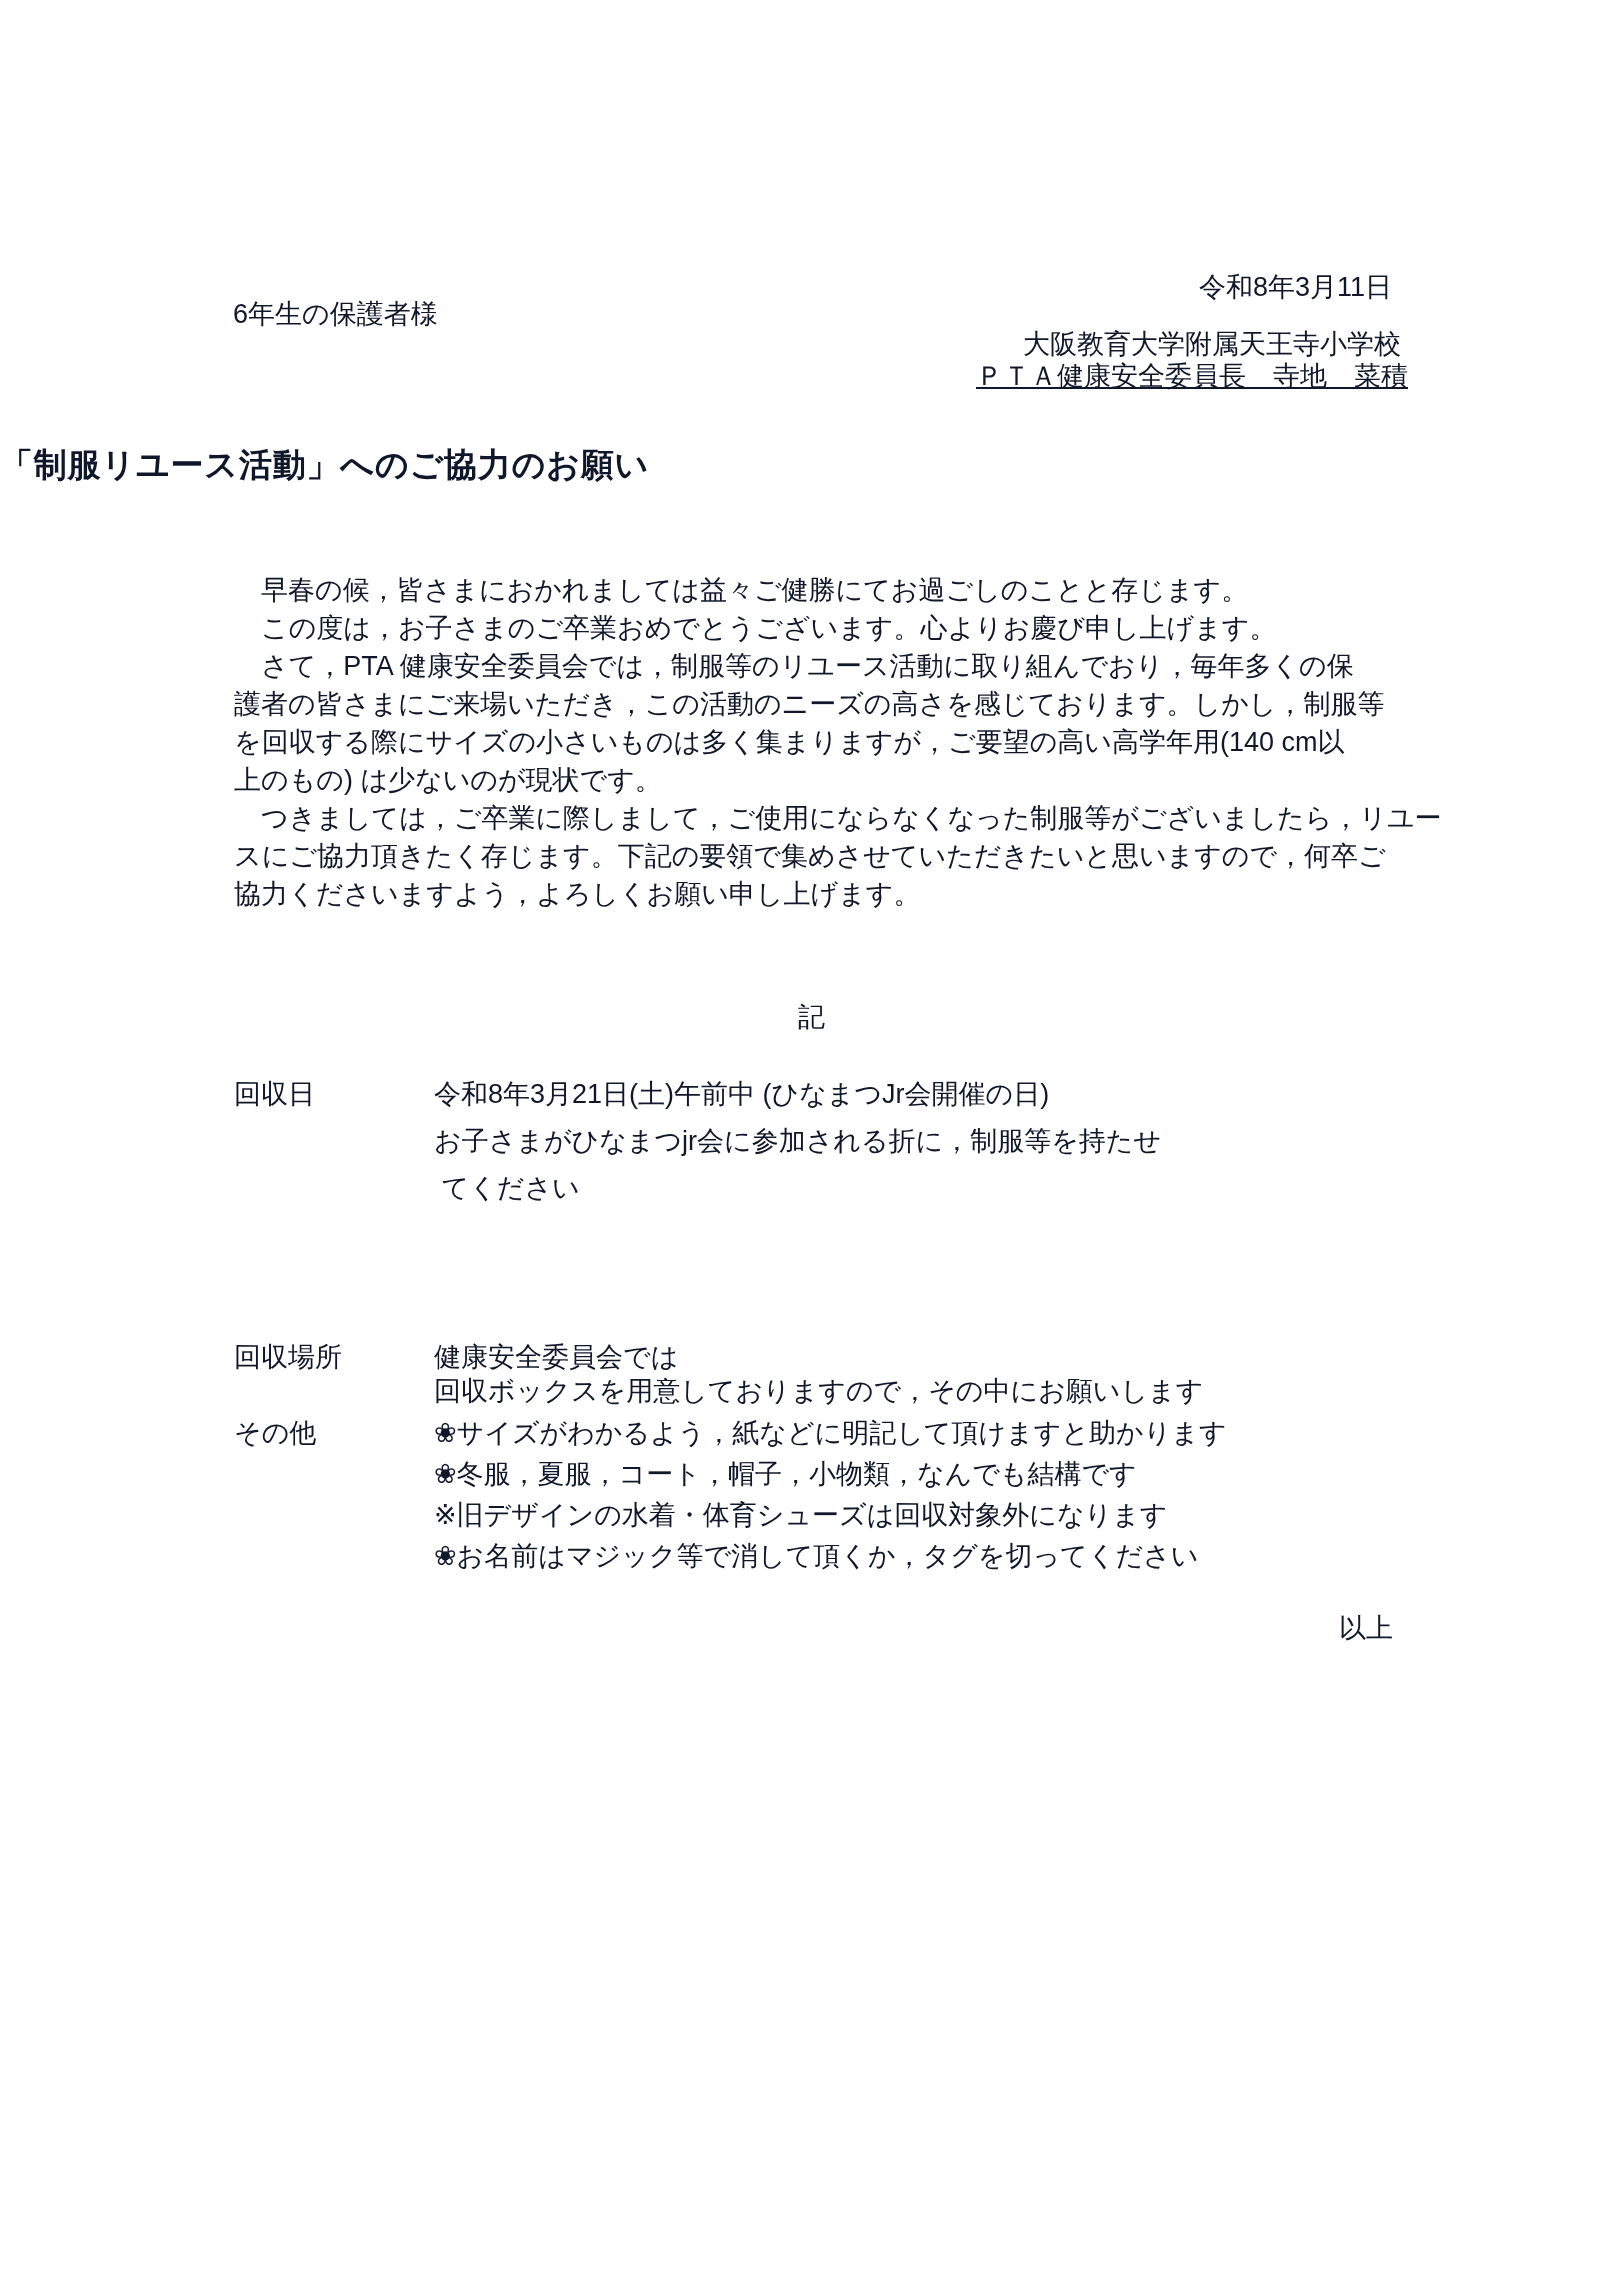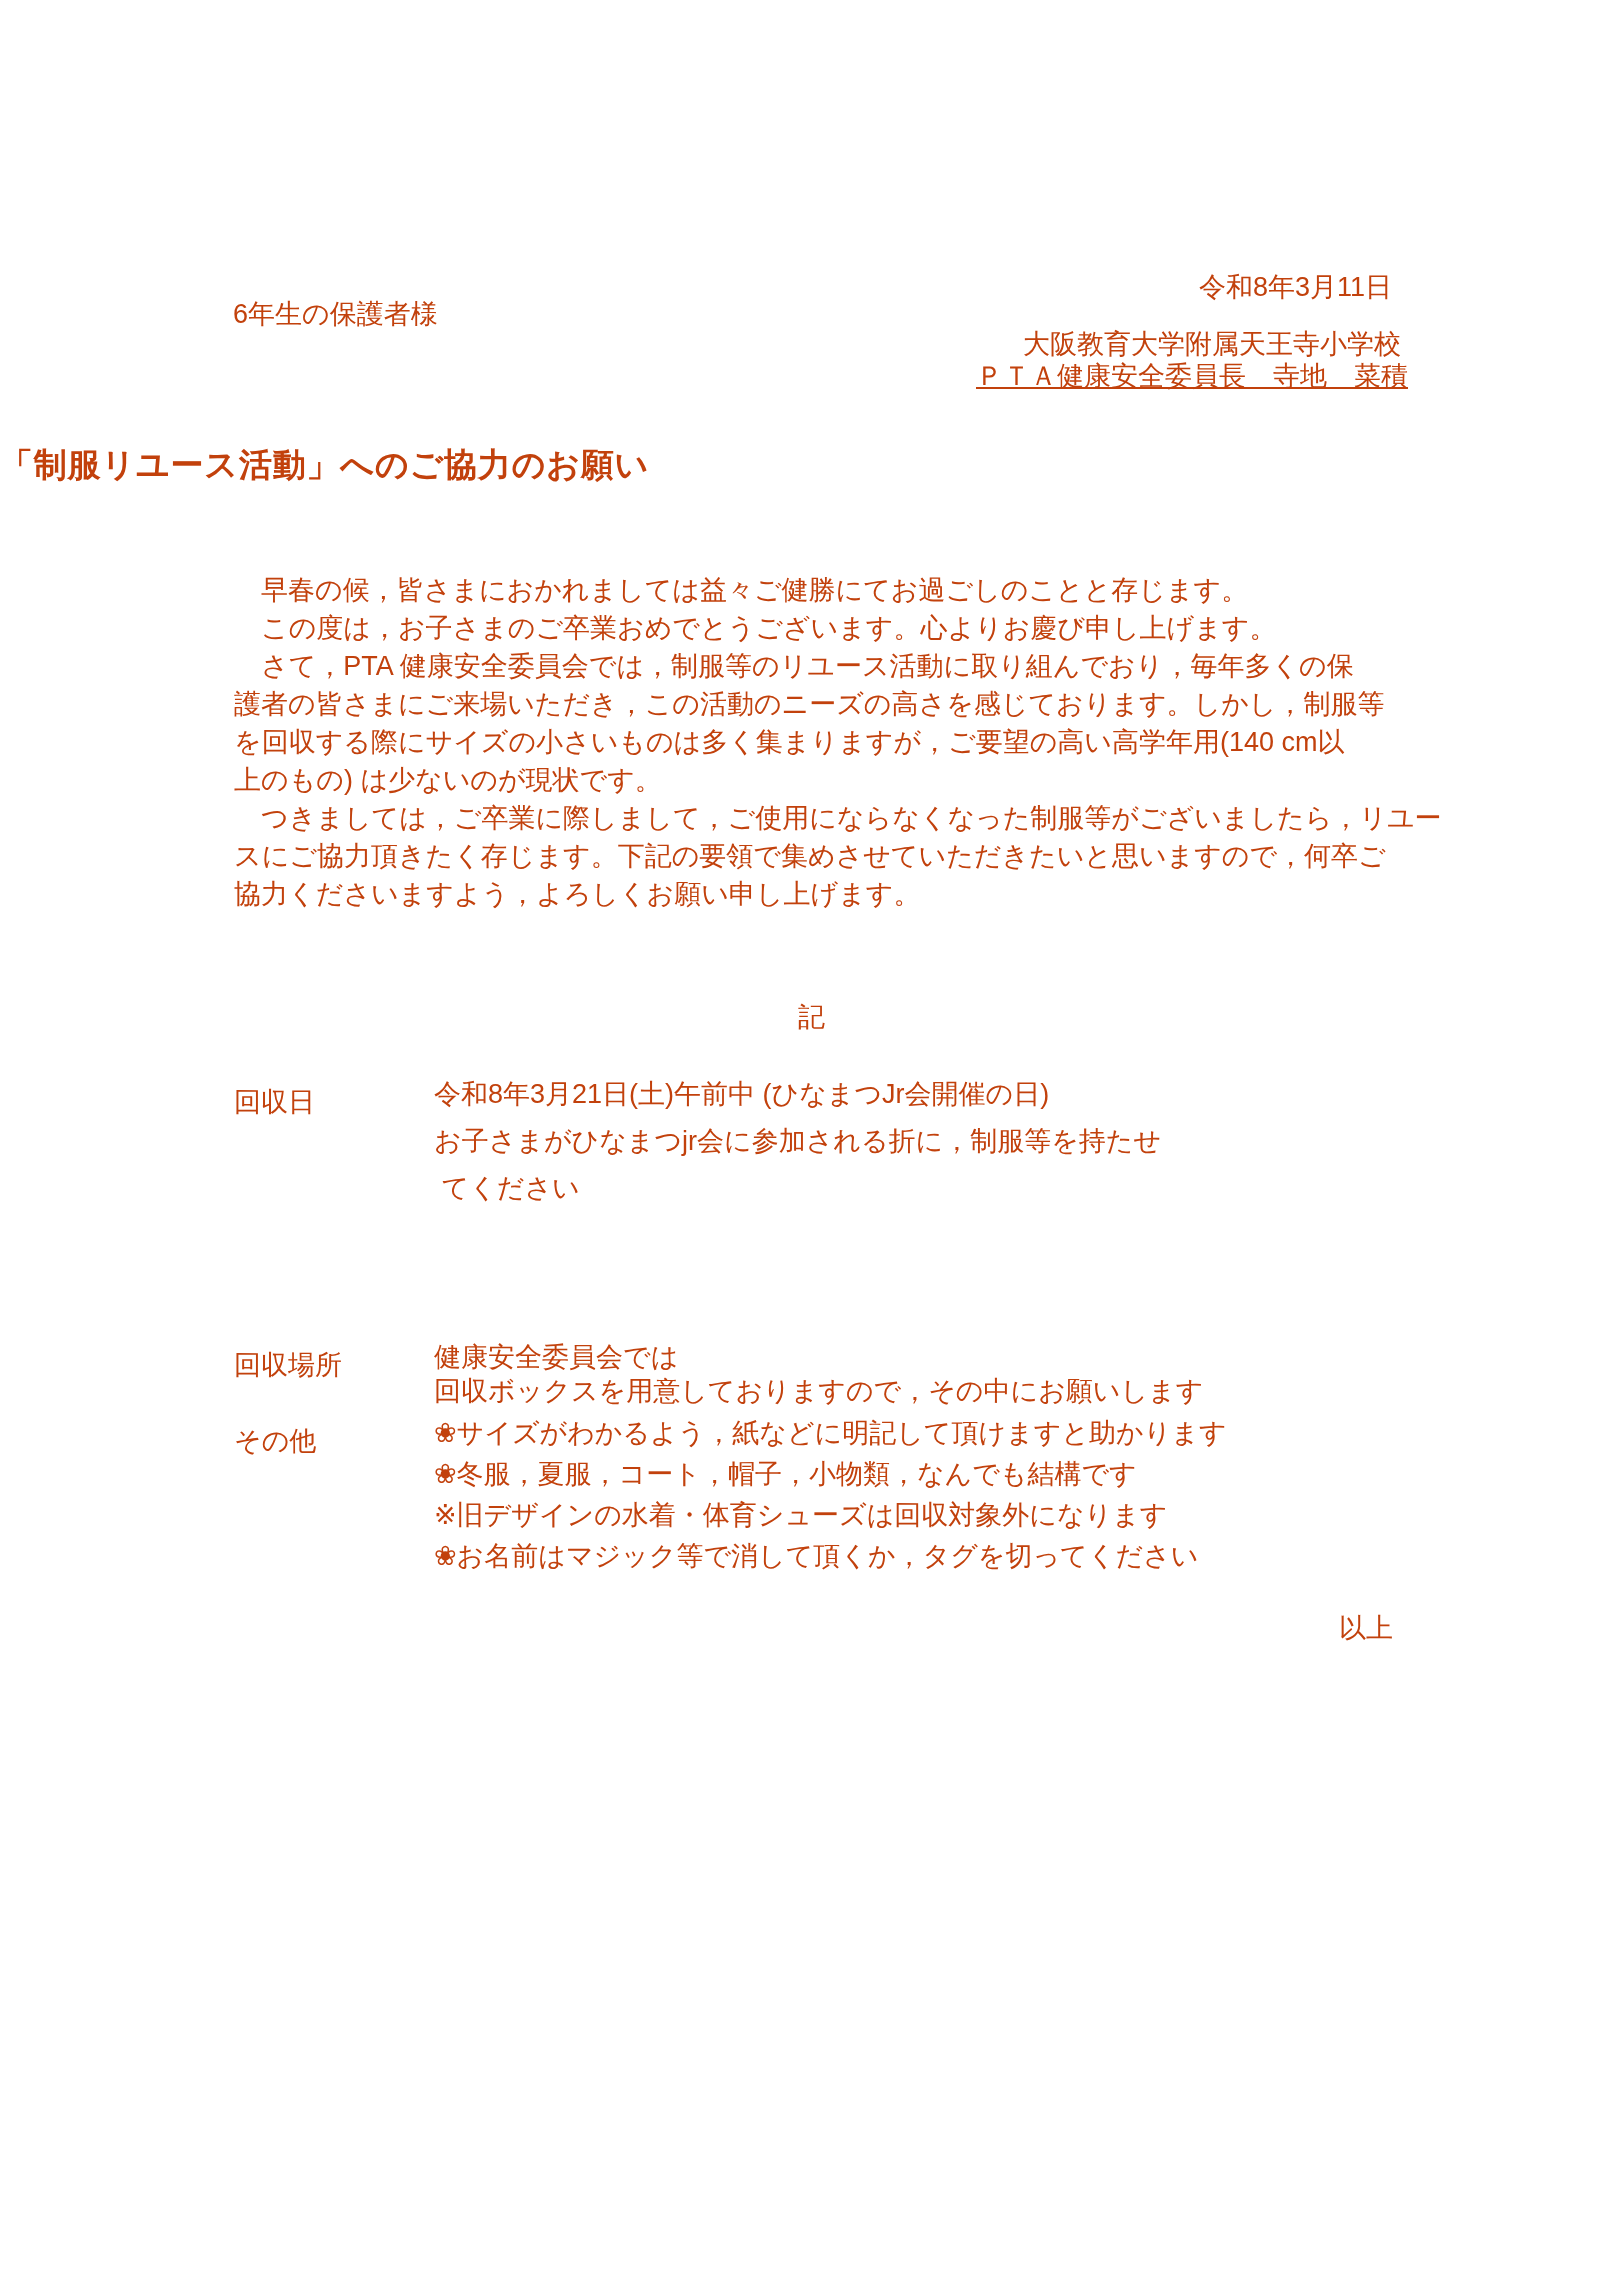--- a/index.html
+++ b/index.html
@@ -5,21 +5,21 @@
   html, body {
     margin: 0;
     padding: 0;
     background: #ffffff;
   }
   .page {
     position: relative;
     width: 1623px;
     height: 2295px;
     background: #ffffff;
-    color: #c2410c;
+    color: #0f172a;
     font-family: "Liberation Sans", "DejaVu Sans", sans-serif;
     font-size: 27px;
     overflow: hidden;
   }
   .abs { position: absolute; }
 
   .date-line {
     top: 273px;
     right: 231px;
     line-height: 1.1;
@@ -79,21 +79,21 @@
   .section-place { top: 1342px; font-family: Liberation Mono, monospace; }
   .section-place .text-line, .section-place .detail-label { line-height: 34px; }
   .section-other { top: 1413px; }
   .section-other .text-line, .section-other .detail-label { line-height: 41px; }
   .closing {
     top: 1615px;
     right: 230px;
     line-height: 1;
   }
   .text-line { white-space: pre; }
-  .detail-label { white-space: pre; margin-top: 8px; }
+  .detail-label { white-space: pre; }
 </style>
 </head>
 <body>
 
 <div class="page">
 
   <div class="abs date-line">令和8年3月11日</div>
 
   <div class="abs addressee">6年生の保護者様</div>
 

